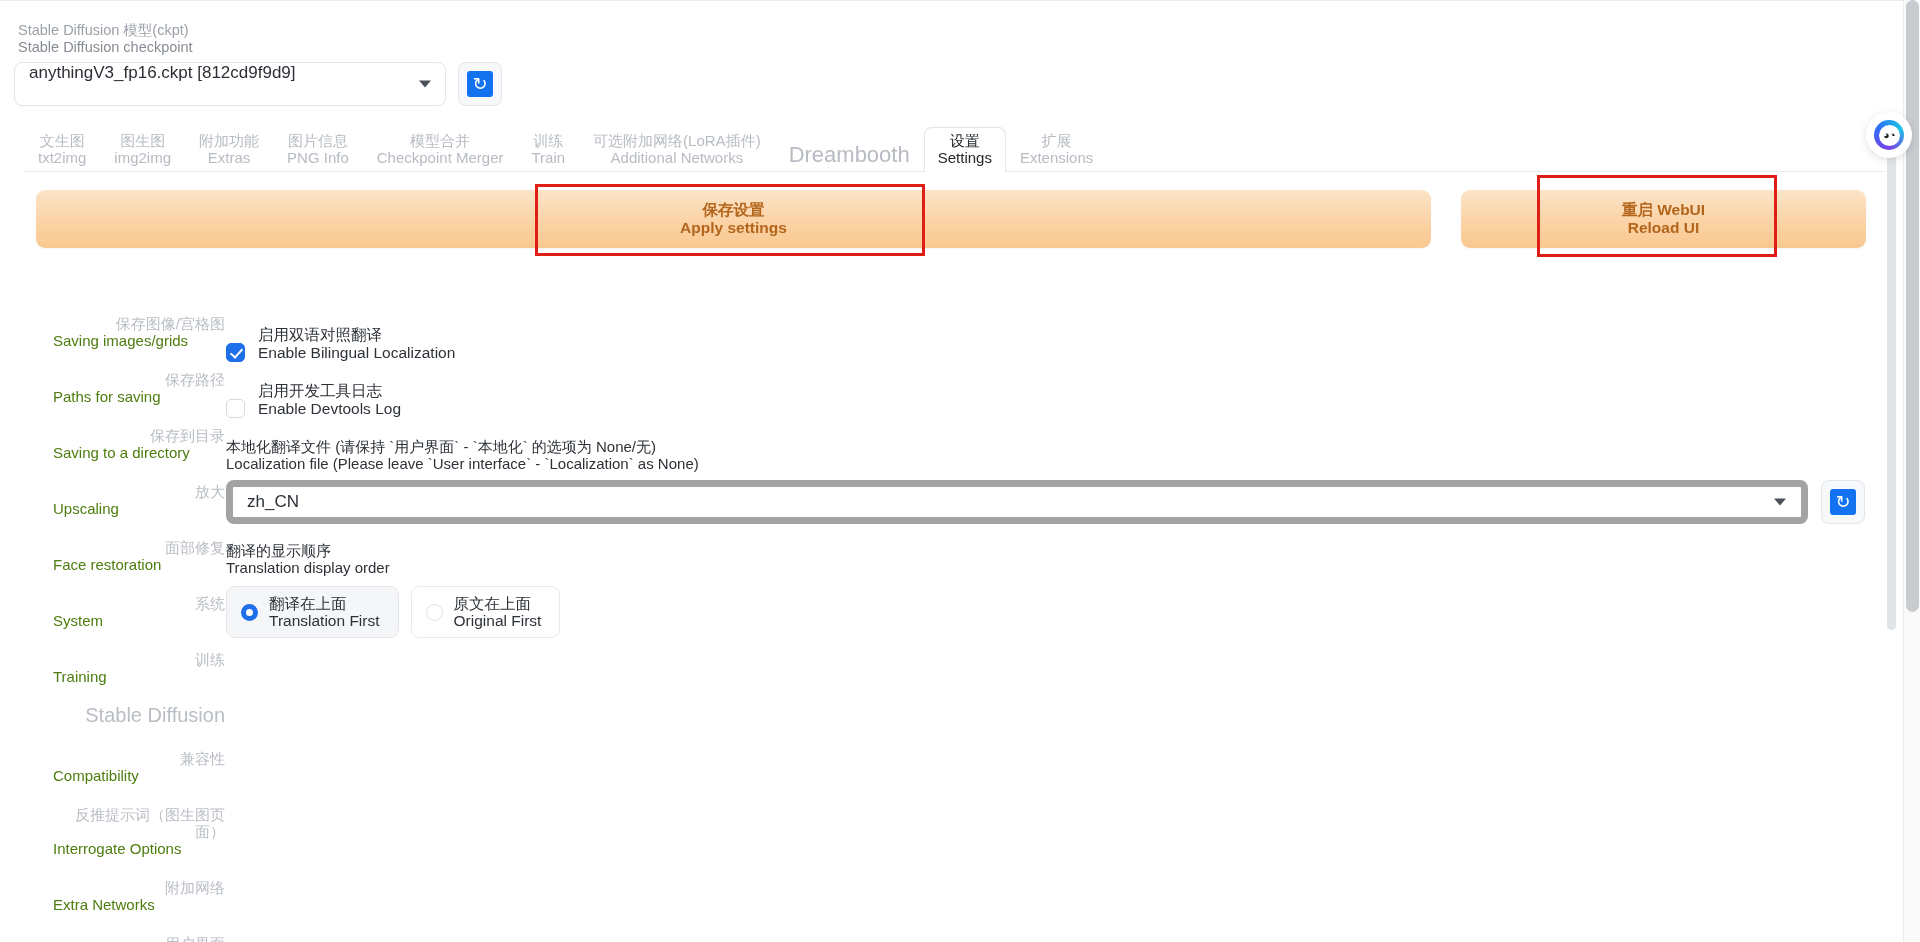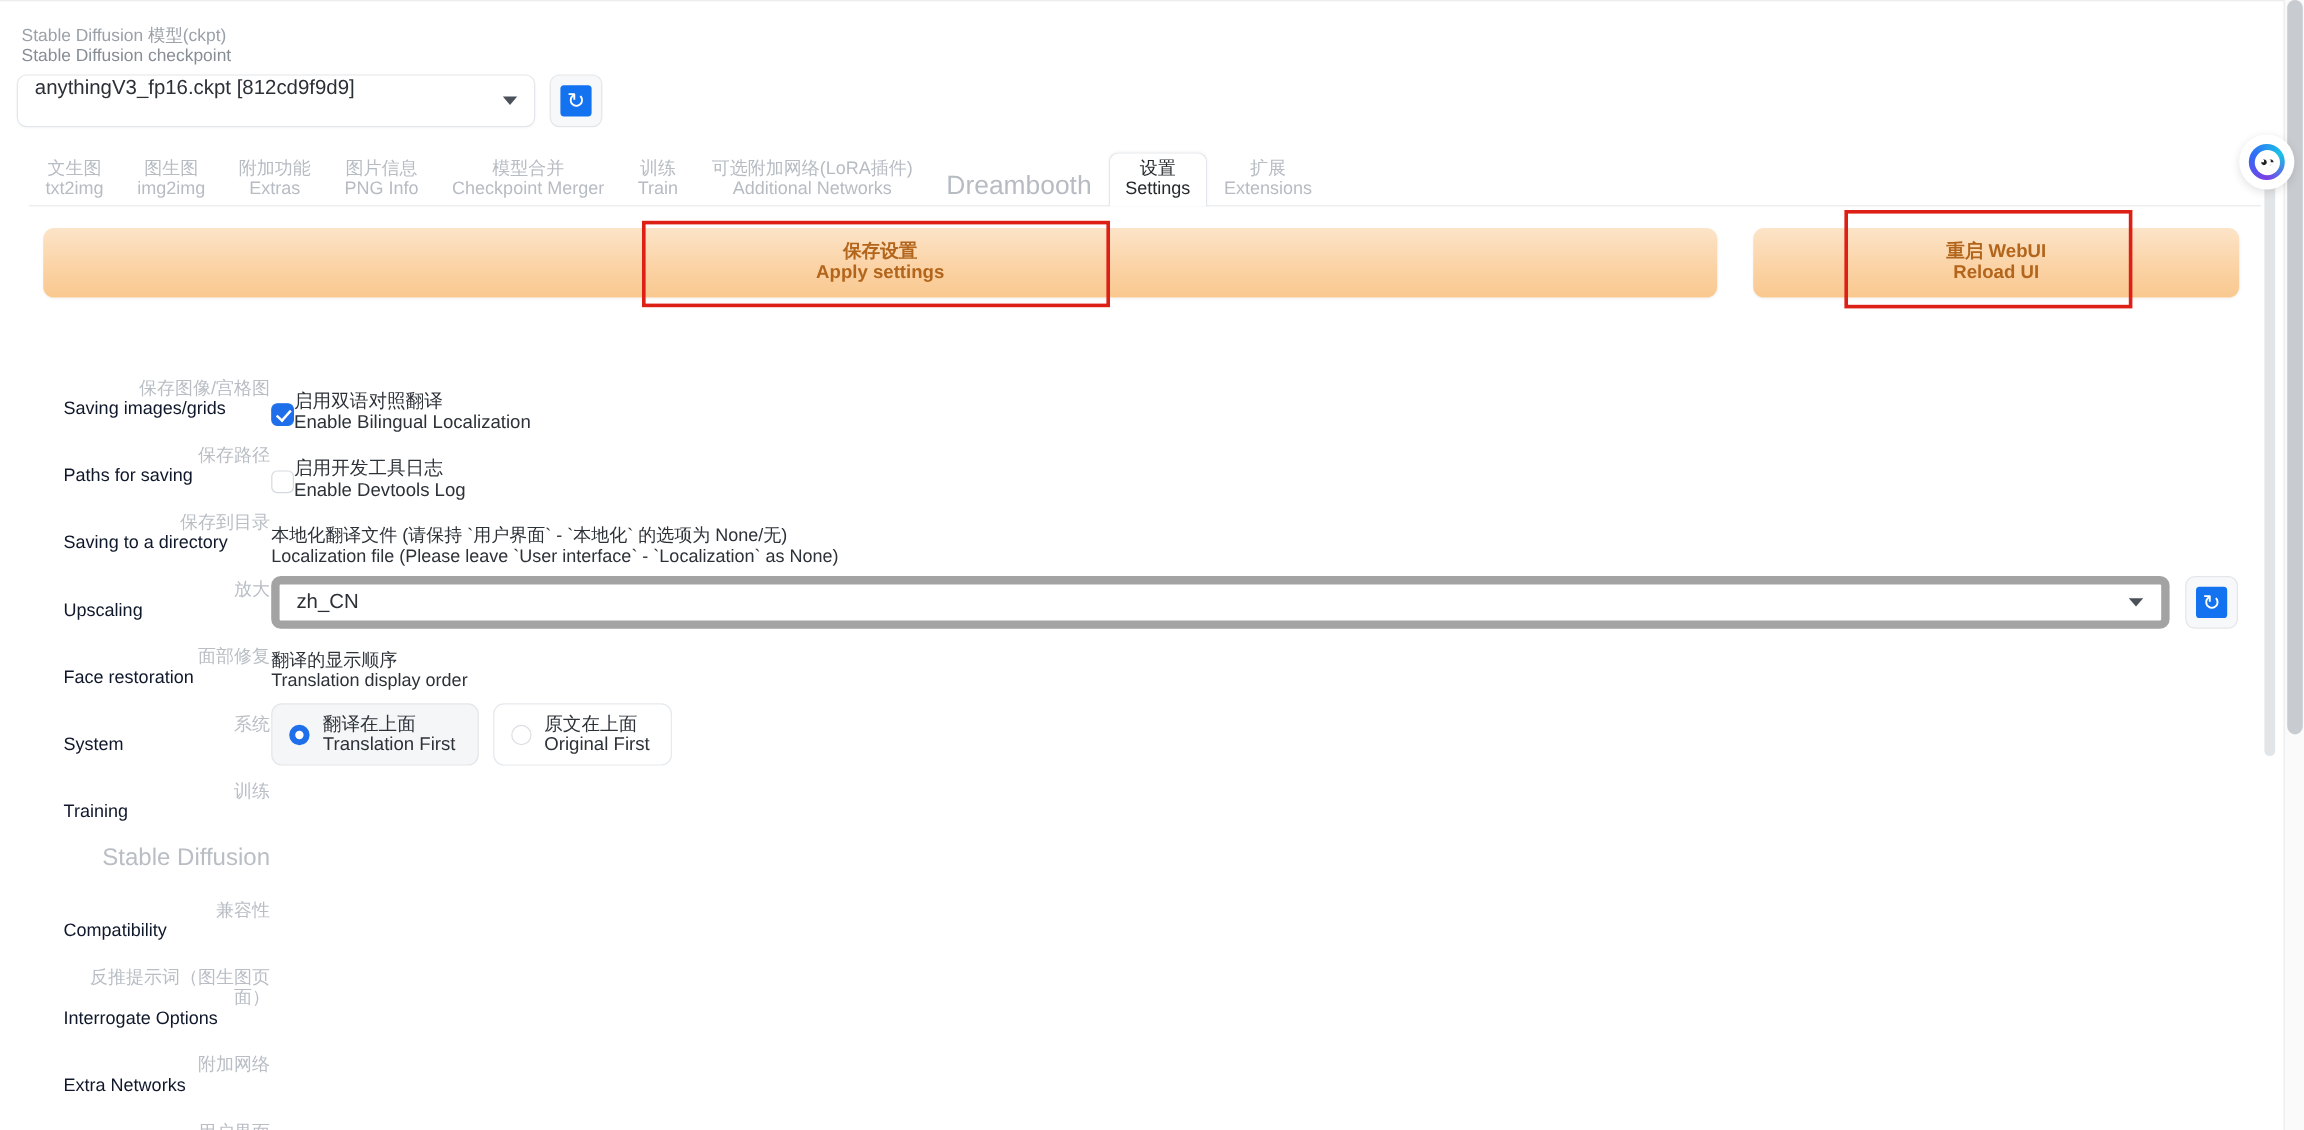--- a/index.html
+++ b/index.html
@@ -167,33 +167,34 @@
     padding-left: 53px;
     padding-top: 25px;
   }
   .side-item {
     margin-bottom: 22px;
     line-height: 17px;
     color: #b9bec5;
     white-space: normal;
   }
   .side-item .cn { display:block; font-size: 15px; color: #b9bec5; text-align: right; }
-  .side-item .en { display:block; font-size: 15px; color: #0f172a; }
+  .side-item .en { display:block; font-size: 15px; color: #4d7c0f; }
   .side-item.heading { margin-bottom: 26px; margin-top: 4px; }
   .side-item.heading .cn { font-size: 20px; color: #b9bec5; }
 
   .panel {
     flex: 1 1 auto;
     padding-top: 36px;
     padding-left: 1px;
     padding-right: 55px;
   }
   .chk-row {
     display: flex;
-    align-items: center;
+    align-items: flex-end;
+    gap: 13px;
     margin-bottom: 20px;
   }
   .chk {
     width: 19px; height: 19px;
     border-radius: 5px;
     border: 1.5px solid #d6dade;
     background: #fff;
     flex: 0 0 19px;
     margin-top: 3px;
     position: relative;

